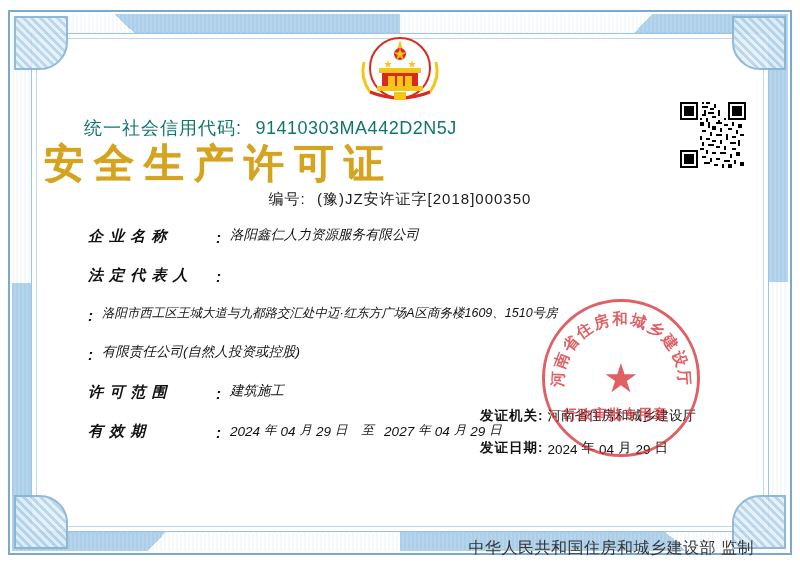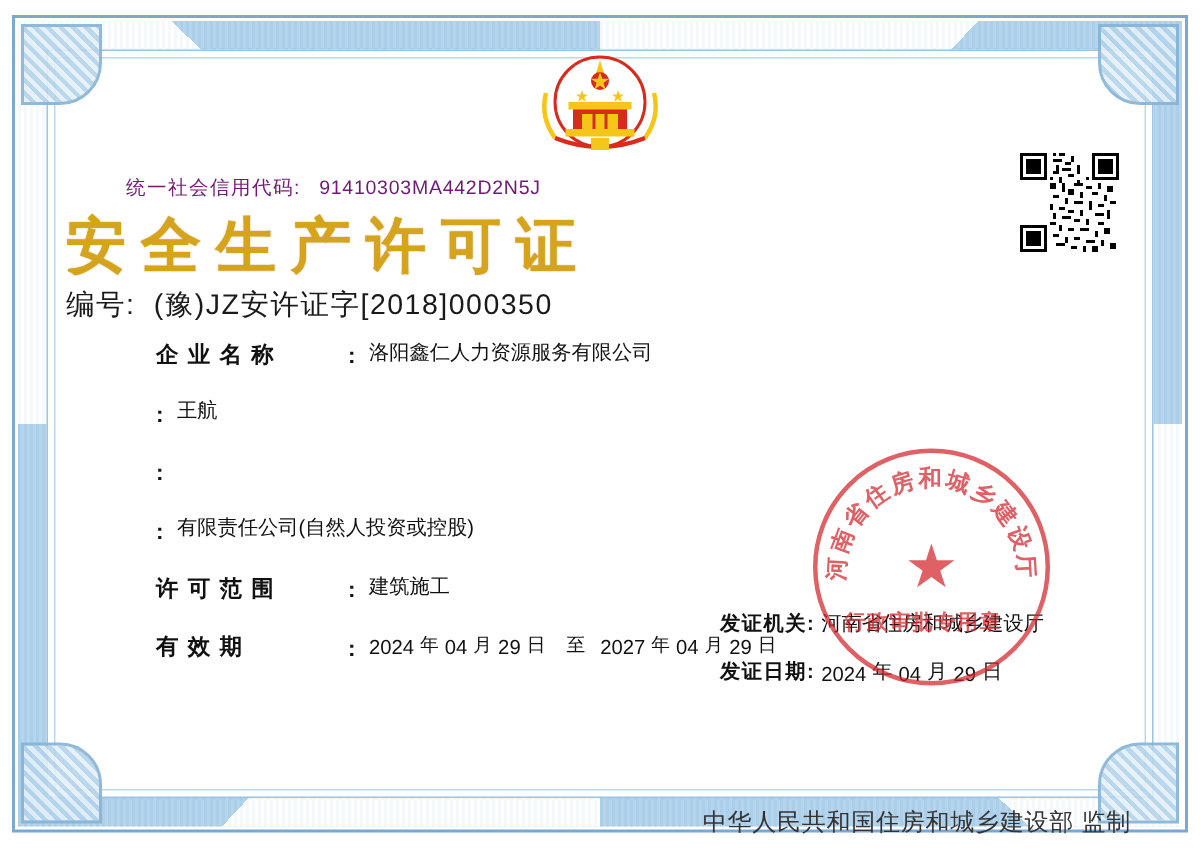--- a/index.html
+++ b/index.html
@@ -72,47 +72,47 @@
     width:92px;height:78px;
   }
   
   .qr{
     position:absolute;right:10px;top:78px;
     width:66px;height:66px;
     background:#fff;
   }
   .credit-row{
     position:absolute;left:40px;top:92px;
-    font-size:13px;color:#701a75;
+    font-size:18px;color:#0f766e;
     letter-spacing:.5px;
     white-space:nowrap;
     text-align:right;
   }
   .credit-label{letter-spacing:1px;}
   .credit-value{margin-left:8px;font-family:"Liberation Sans",sans-serif;}
 
   .title{
     position:absolute;left:0;right:0;top:112px;
     font-family:"DejaVu Sans","Liberation Sans",sans-serif;
     font-weight:bold;
     font-size:40px;
     letter-spacing:10px;
     color:#d6a41c;
     text-shadow:0 0 1px #b8860b;
   }
   .docnum{
     position:absolute;left:0;right:0;top:166px;
-    text-align:left;
-    font-size:19px;color:#1a1a1a;
+    text-align:center;
+    font-size:15px;color:#1a1a1a;
     letter-spacing:1px;
   }
   .docnum .num{margin-left:6px;}
 
   .fields{
-    position:absolute;left:60px;right:30px;top:196px;
+    position:absolute;left:44px;right:30px;top:196px;font-style:italic;
   }
   .frow{
     display:flex;
     align-items:flex-end;
     margin-bottom:13px;
     min-height:26px;
   }
   .flabel{
     width:128px;
     font-size:15px;
@@ -313,26 +313,27 @@
 
     <div class="fields">
 
       <div class="frow">
         <div class="flabel">企 业 名 称</div>
         <div class="fcolon">:</div>
         <div class="fvalue">洛阳鑫仁人力资源服务有限公司</div>
       </div>
 
       <div class="frow">
-        <div class="fcolon">:</div>
-        <div class="fvalue">王航</div>
-      </div>
-
-      <div class="frow">
-        <div class="fcolon">:</div>
+        <div class="flabel">法 定 代 表 人</div>
+        <div class="fcolon">:</div>
+      </div>
+
+      <div class="frow">
+        <div class="fcolon">:</div>
+        <div class="fvalue small">洛阳市西工区王城大道与九都路交汇处中迈·红东方广场A区商务楼1609、1510号房</div>
       </div>
 
       <div class="frow">
         <div class="fcolon">:</div>
         <div class="fvalue">有限责任公司(自然人投资或控股)</div>
       </div>
 
       <div class="frow">
         <div class="flabel">许 可 范 围</div>
         <div class="fcolon">:</div>

